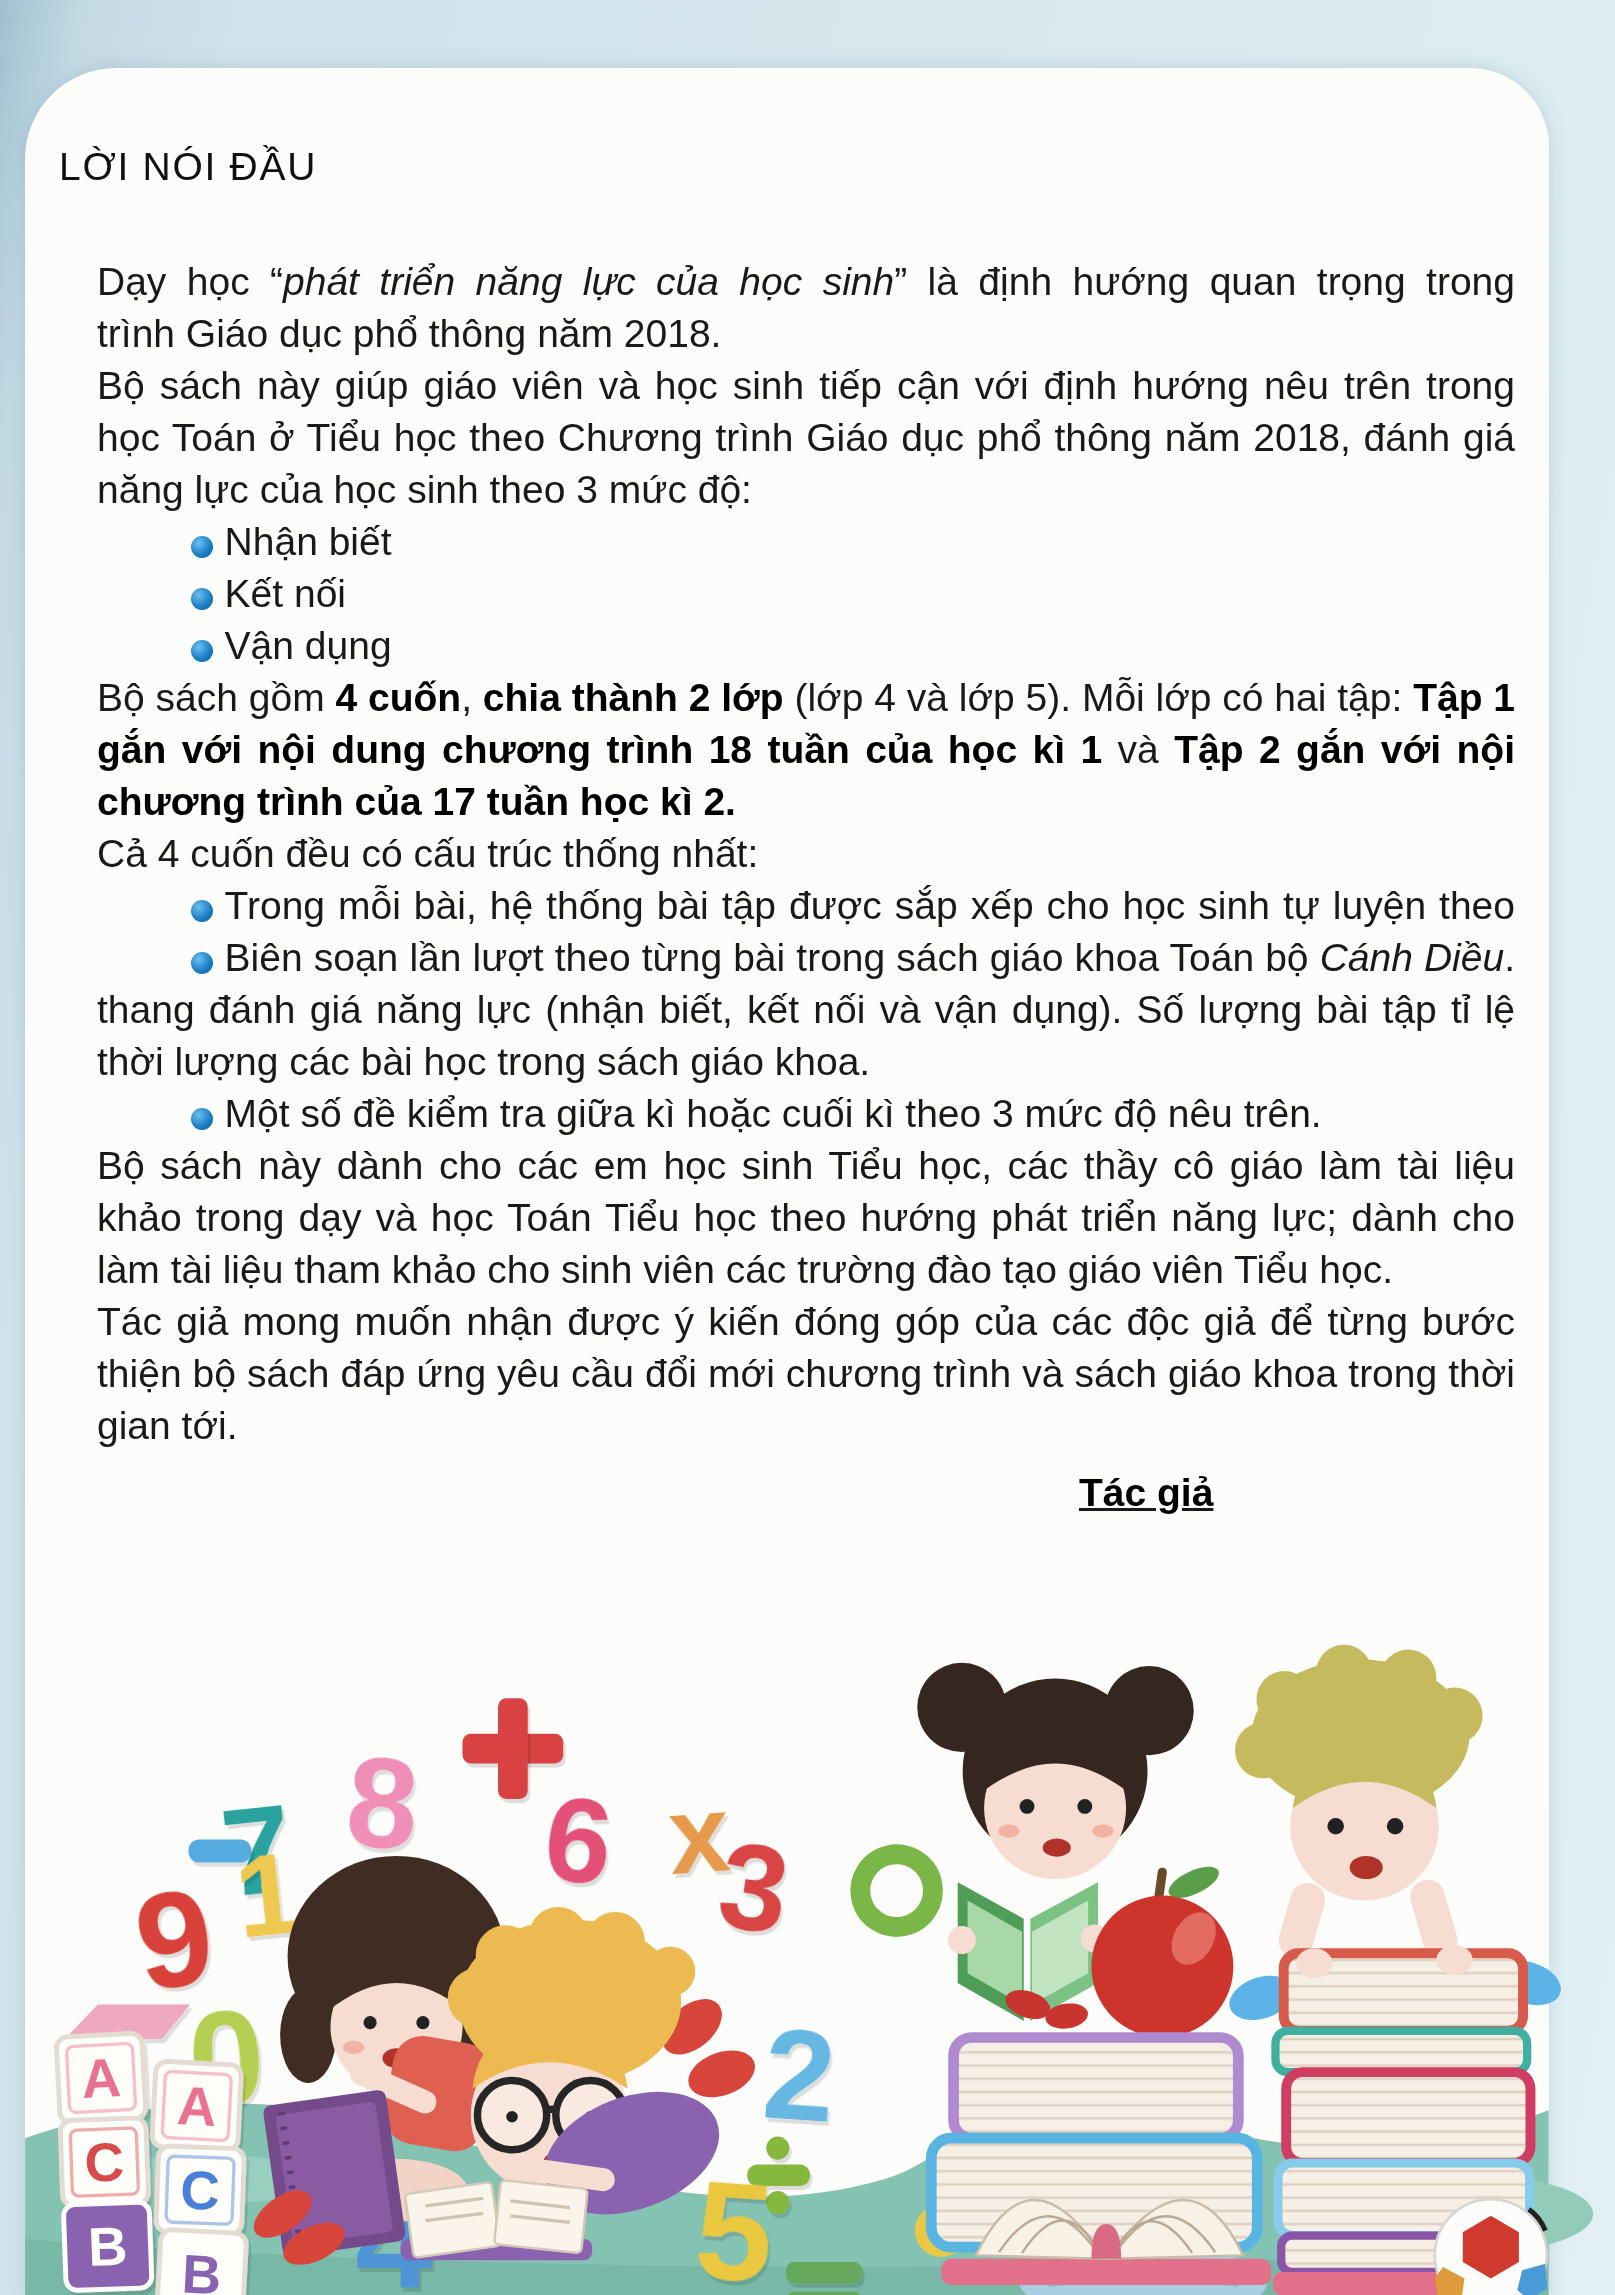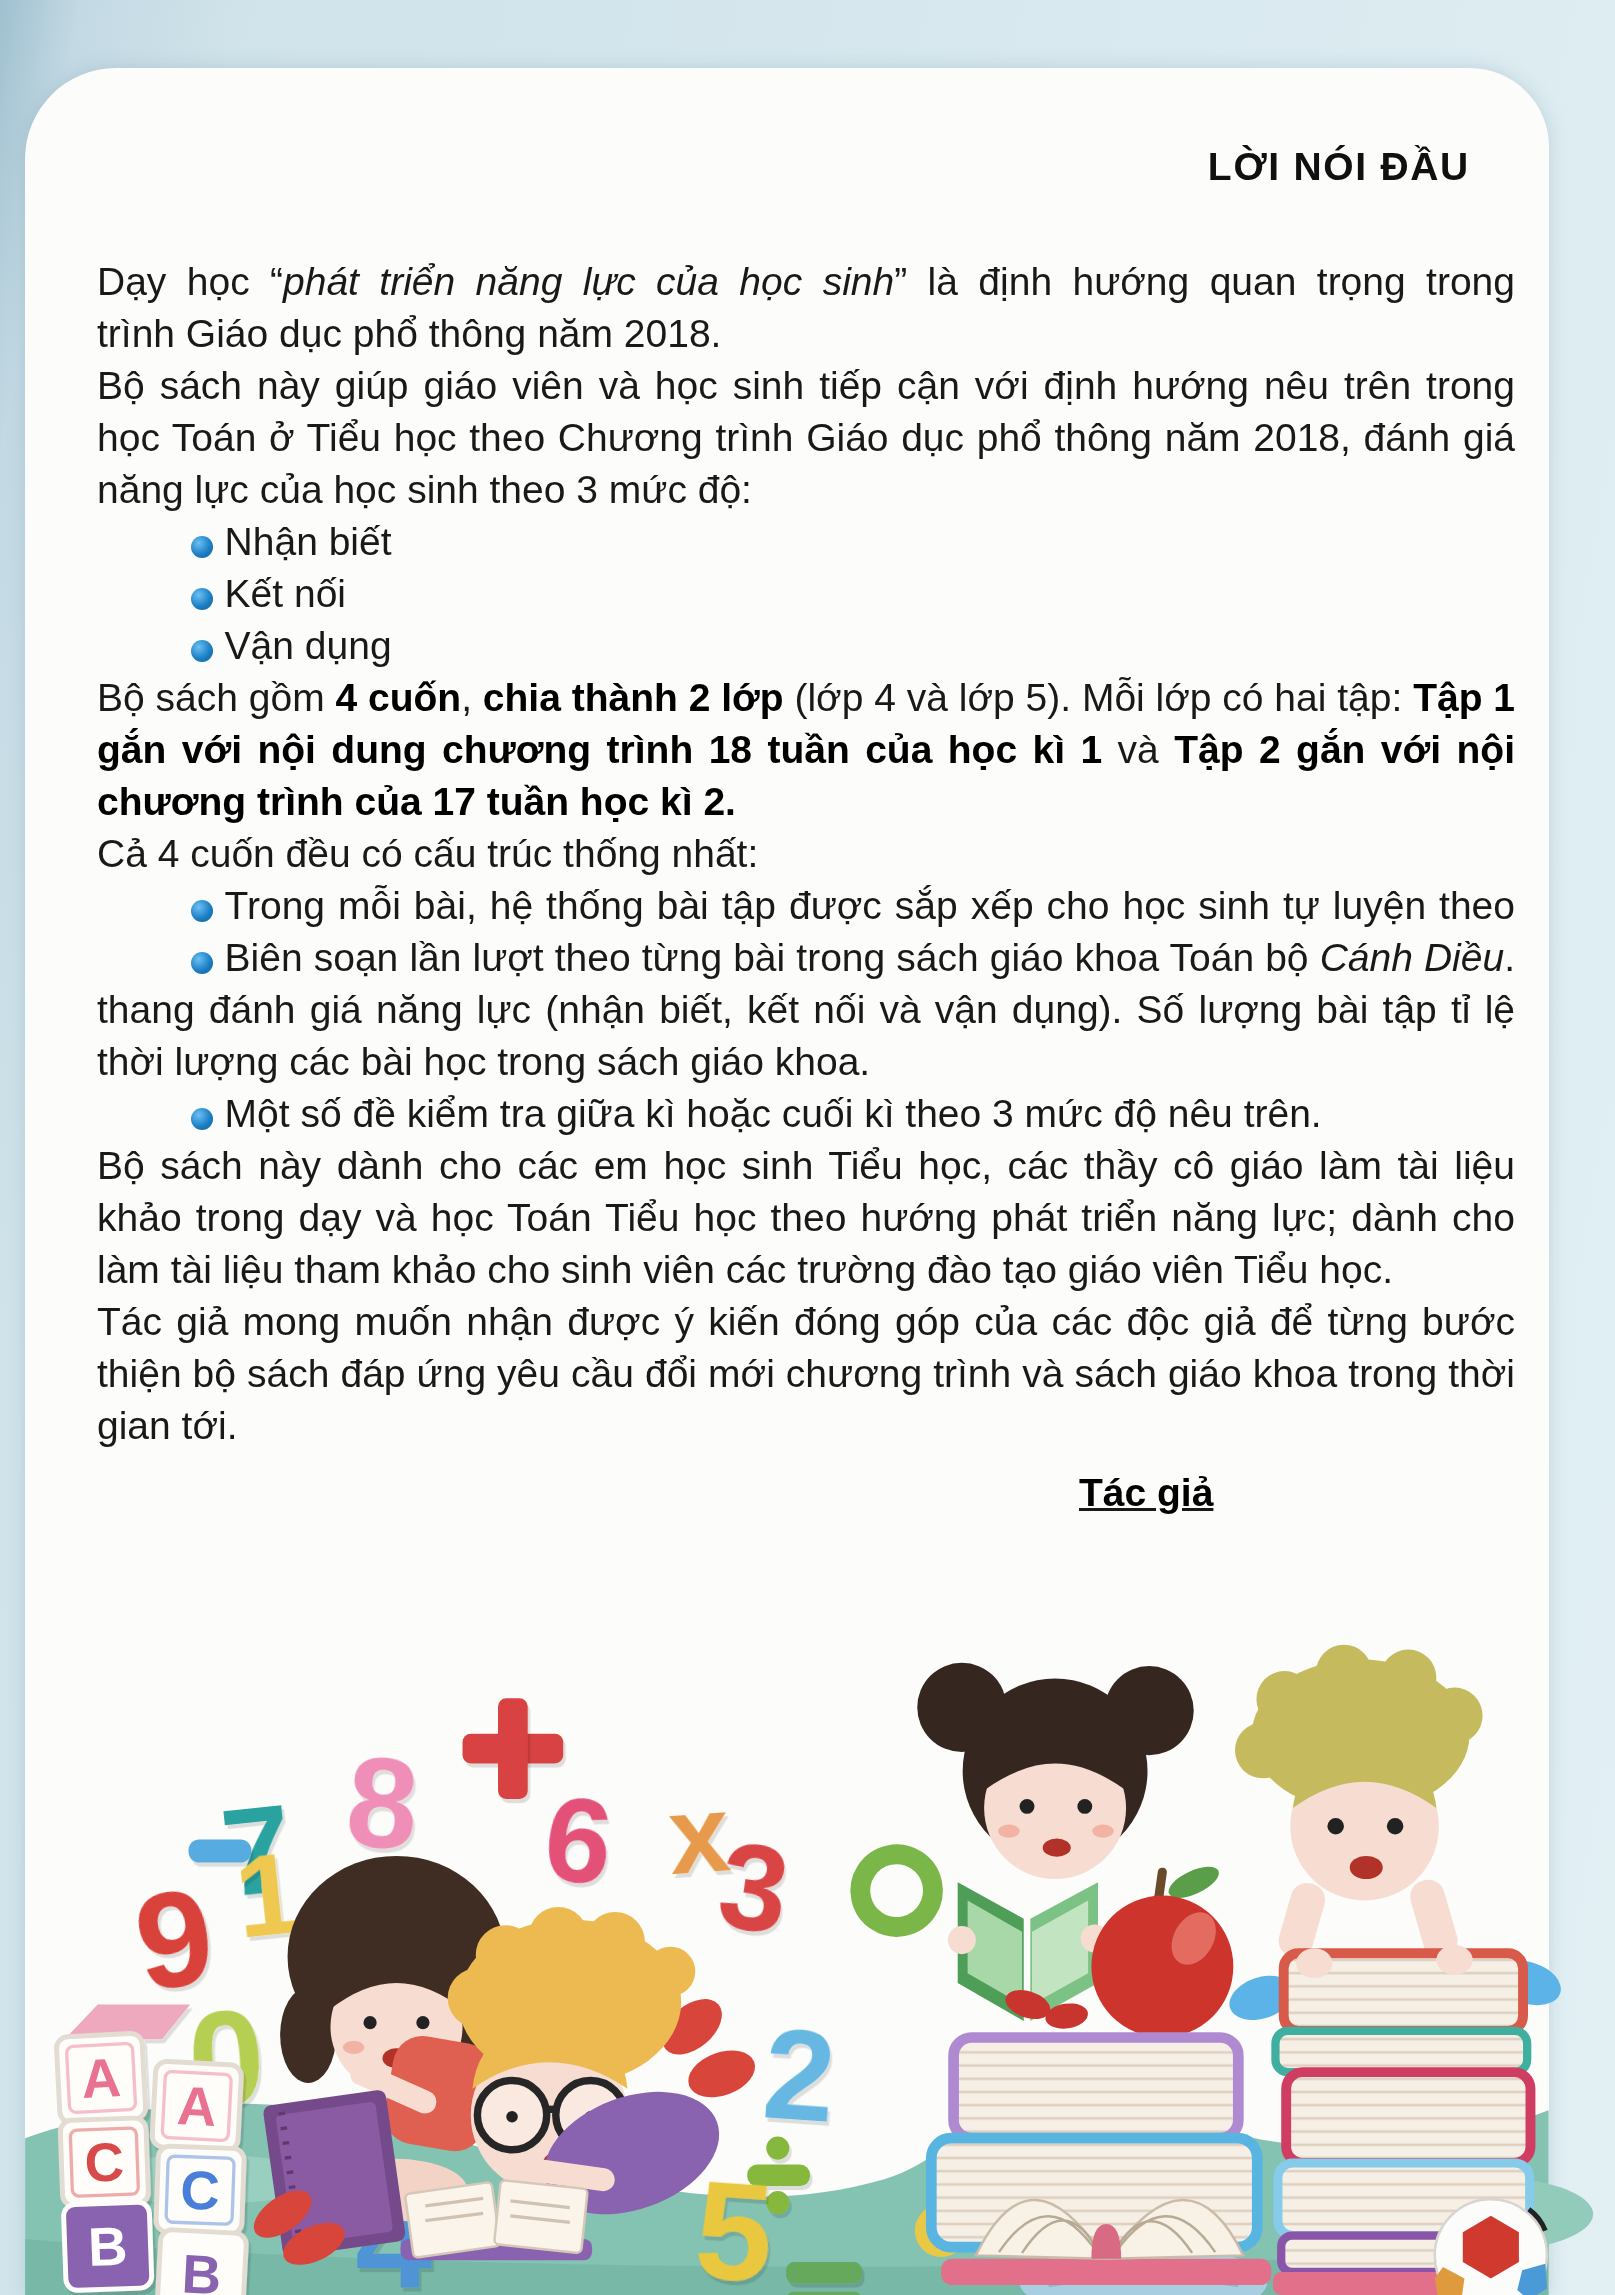--- a/index.html
+++ b/index.html
@@ -2,22 +2,22 @@
 <html style="font-size:13.2px"><head>
 <meta charset="utf-8">
 <style>
   html,body{margin:0;padding:0}
   .screen{position:relative;width:1615px;height:2295px;overflow:hidden;
     font-family:"Liberation Sans",sans-serif;
     background:linear-gradient(100deg,#9fc0cf 0%,#c3d9e4 4%,#d0e3ea 12%,#d8e9ef 55%,#e2f0f4 100%);}
   .page{position:absolute;left:25px;top:68px;width:1524px;height:2228px;
     background:#fcfcfa;border-radius:91px 79px 0 0;
     box-shadow:0 0 18px rgba(130,160,178,.35);}
-  .title{position:absolute;left:90px;top:145px;width:1418px;text-align:right;
-    transform:translateX(-38px);font-size:39px;font-weight:bold;letter-spacing:1.7px;color:#101010;}
+  .title{position:absolute;left:97px;top:145px;width:1418px;text-align:left;
+    transform:translateX(-38px);font-size:39px;font-weight:normal;letter-spacing:1.7px;color:#101010;}
   .bodytext{position:absolute;left:97px;top:256px;width:1418px;
     font-size:39px;line-height:52px;color:#191919;}
   .ln{text-align:justify;text-align-last:justify;height:52px;overflow:hidden;}
   .ln.end{text-align-last:left;}
   .ind{padding-left:94px;}
   .bind{text-indent:94px;}
   .b{font-weight:bold;color:#000;}
   .i{font-style:italic;}
   .dot{display:inline-block;width:22px;height:22px;border-radius:50%;
     background:radial-gradient(circle at 35% 32%,#6cc0f2,#1d80c6 55%,#0c5c96);

